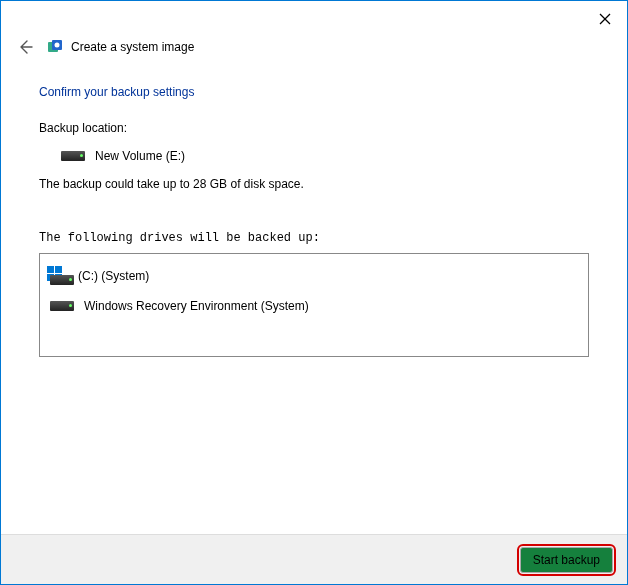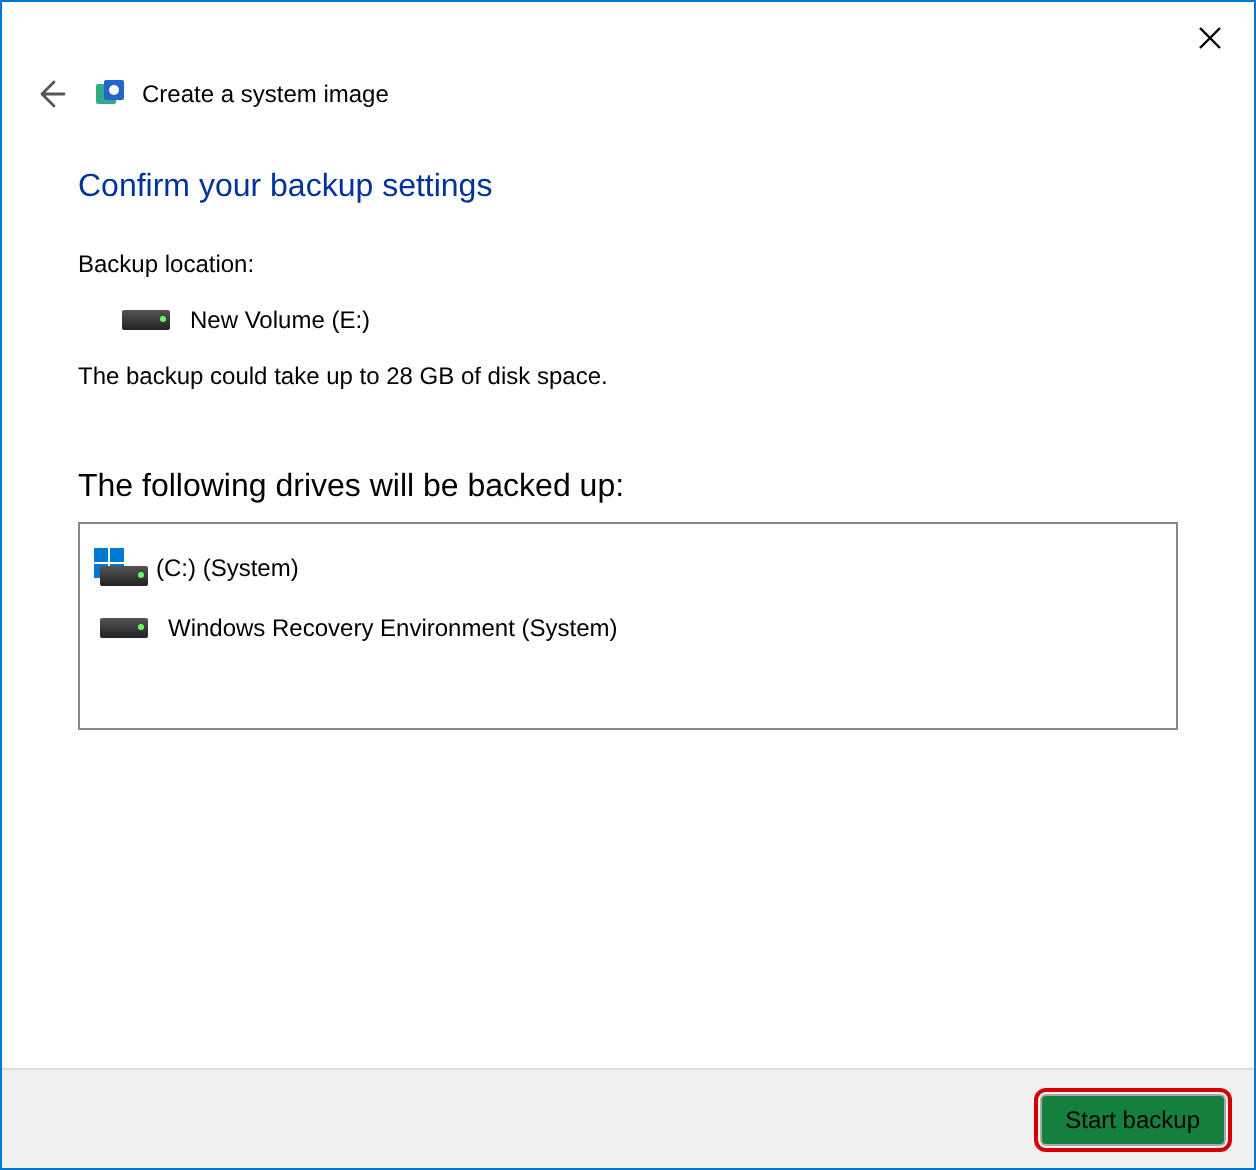--- a/index.html
+++ b/index.html
@@ -41,21 +41,21 @@
     .app-icon {
       width: 16px; height: 16px; position: relative;
       margin-right: 2px;
     }
     .app-title { font-size: 12px; color: #000; }
     .content {
       padding: 28px 38px 0 38px;
     }
     .heading {
       color: #003399;
-      font-size: 16px;
+      font-size: 12px;
       font-weight: 400;
       margin-bottom: 22px;
     }
     .section-label {
       font-size: 12px;
       margin-bottom: 14px;
     }
     .loc-row {
       display: flex; align-items: center; gap: 10px;
       margin-left: 22px;
@@ -79,21 +79,21 @@
     }
     .win-squares span{ background:#0078d4; }
     .drive-bar {
       position:absolute; bottom:0; left:0; width:24px; height:10px;
       background: linear-gradient(#555,#222); border-radius:1px;
     }
     .drive-bar::after{
       content:''; position:absolute; right:2px; top:3px; width:3px; height:3px; background:#6f6; border-radius:50%;
     }
     .size-note { font-size: 12px; margin-bottom: 40px; }
-    .drives-label { font-size: 16px; margin-bottom: 8px; }
+    .drives-label { font-size: 12px; margin-bottom: 8px; font-family: Liberation Mono, monospace; }
     .drives-box {
       border: 1px solid #888;
       padding: 6px 0;
       min-height: 104px;
     }
     .drive-row {
       display: flex; align-items: center; gap: 10px;
       padding: 7px 10px;
     }
     .footer {

